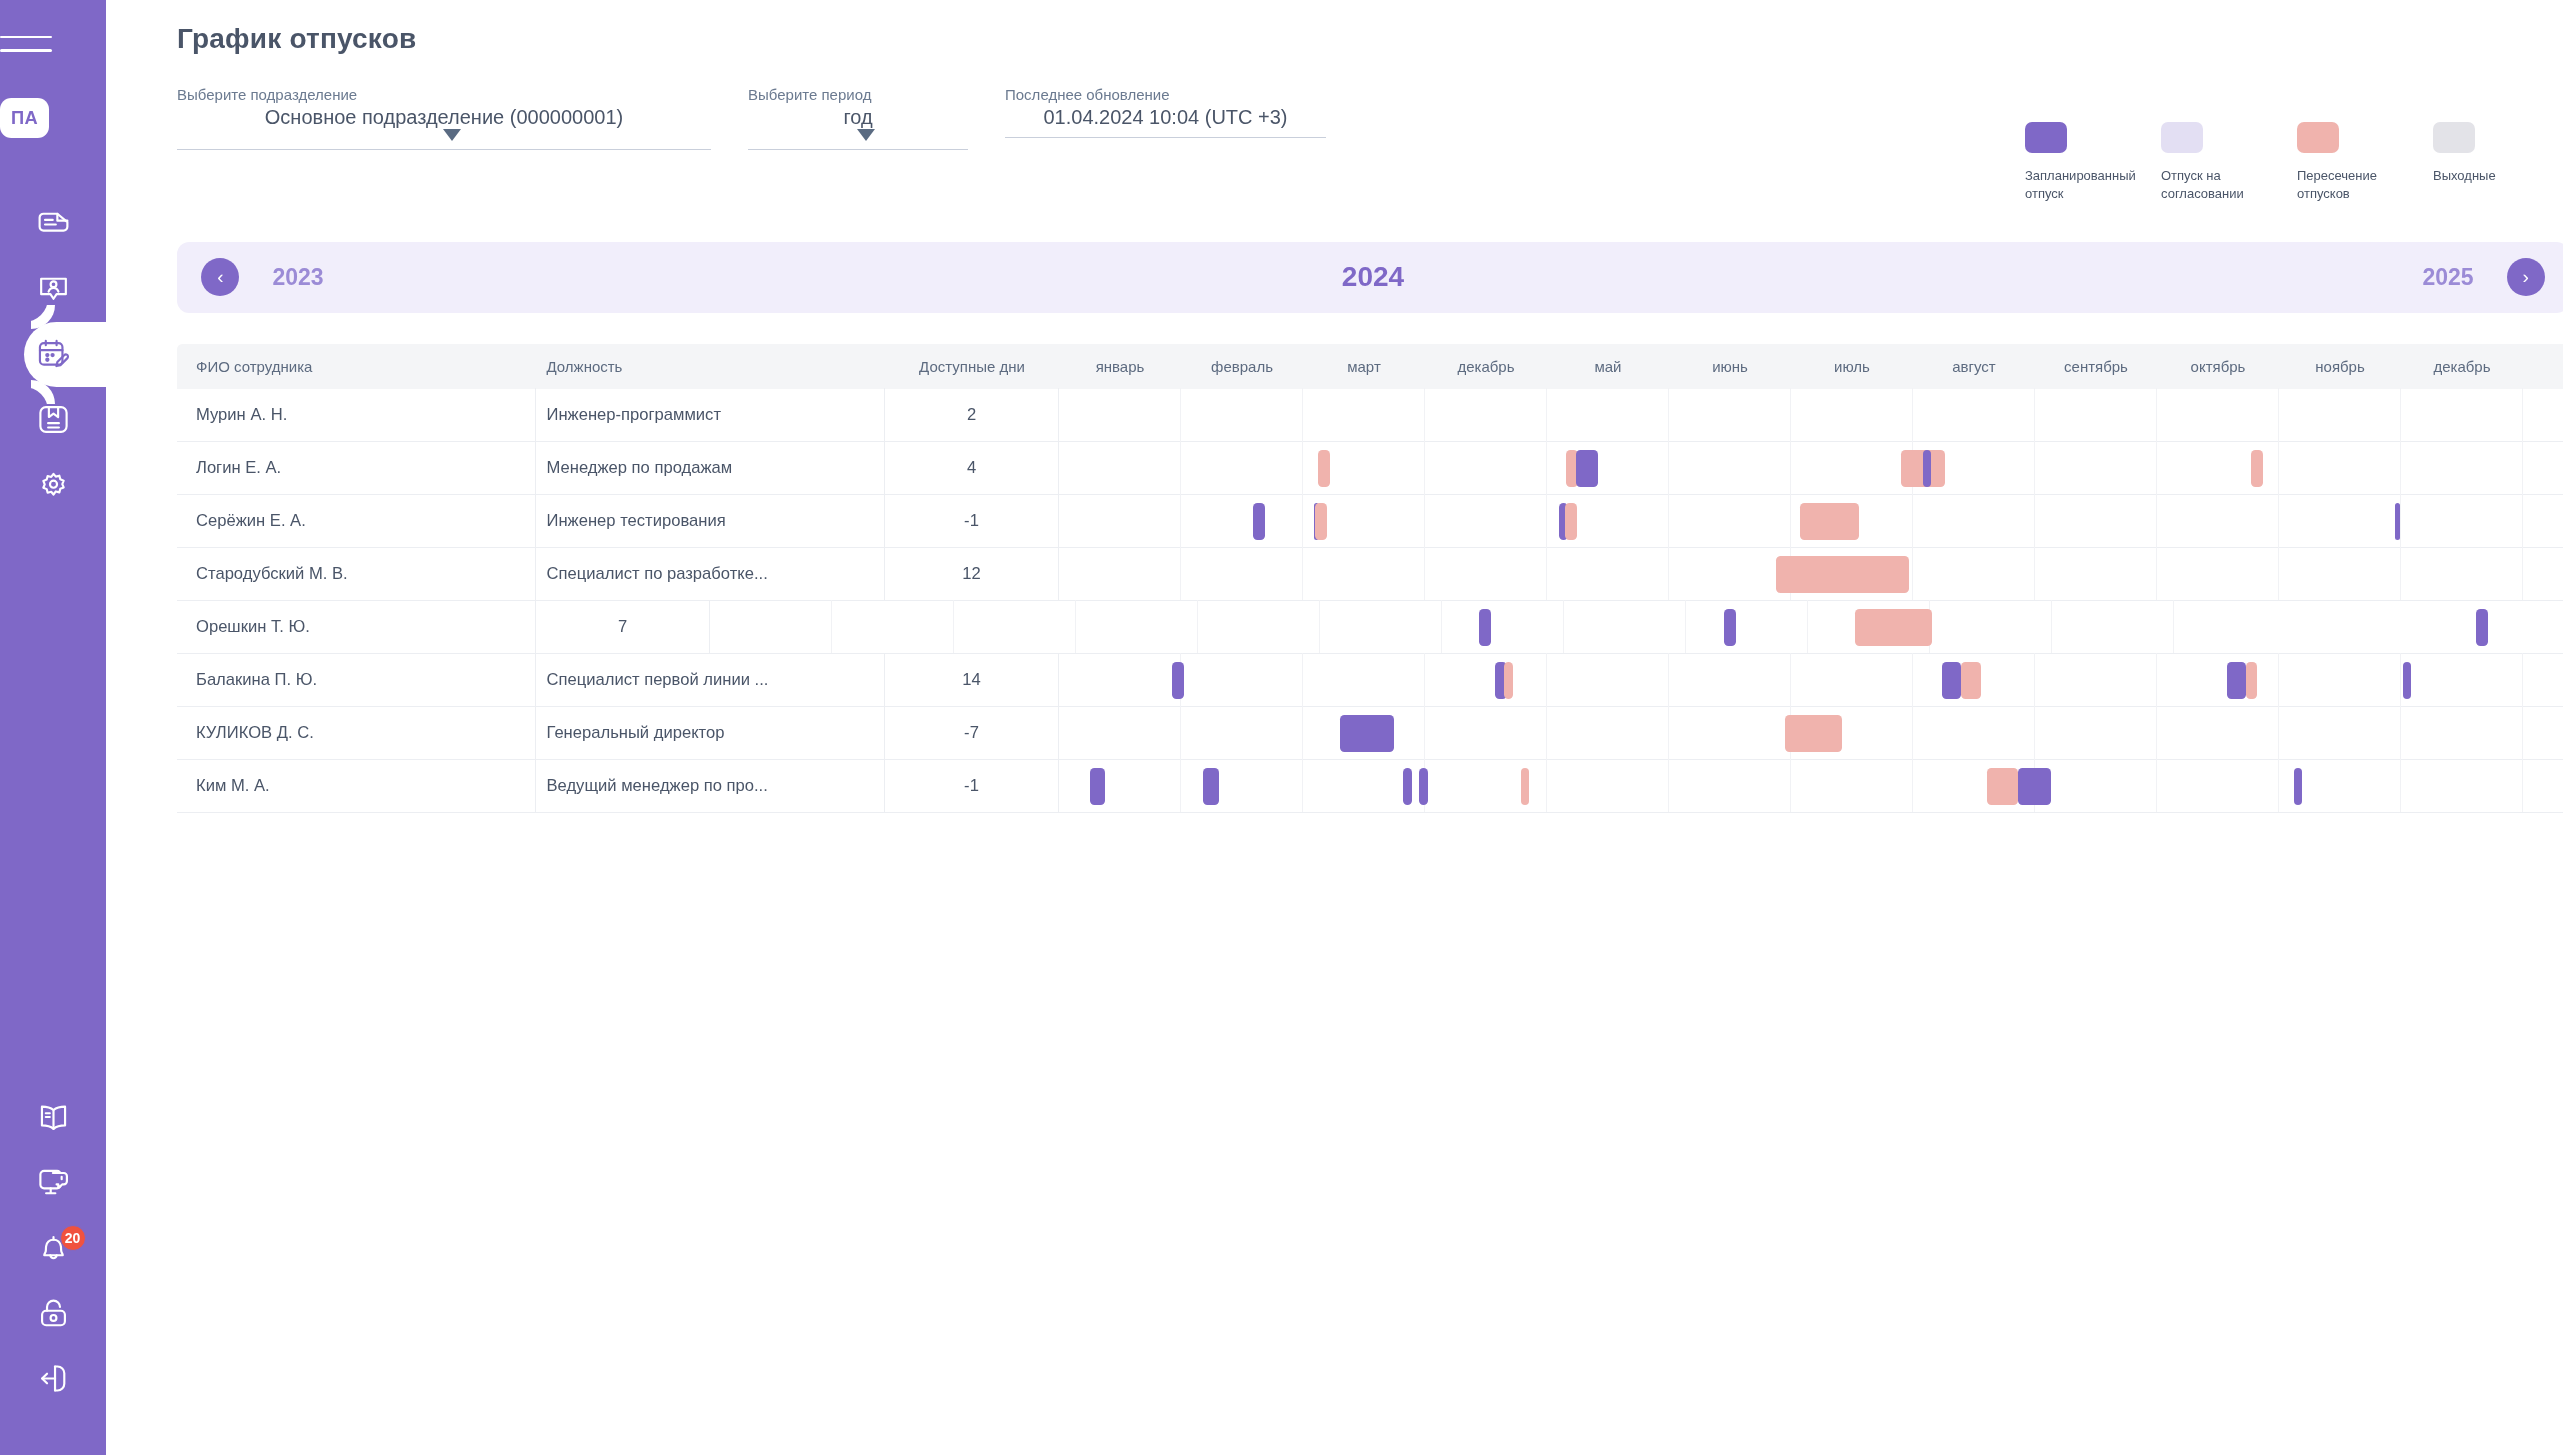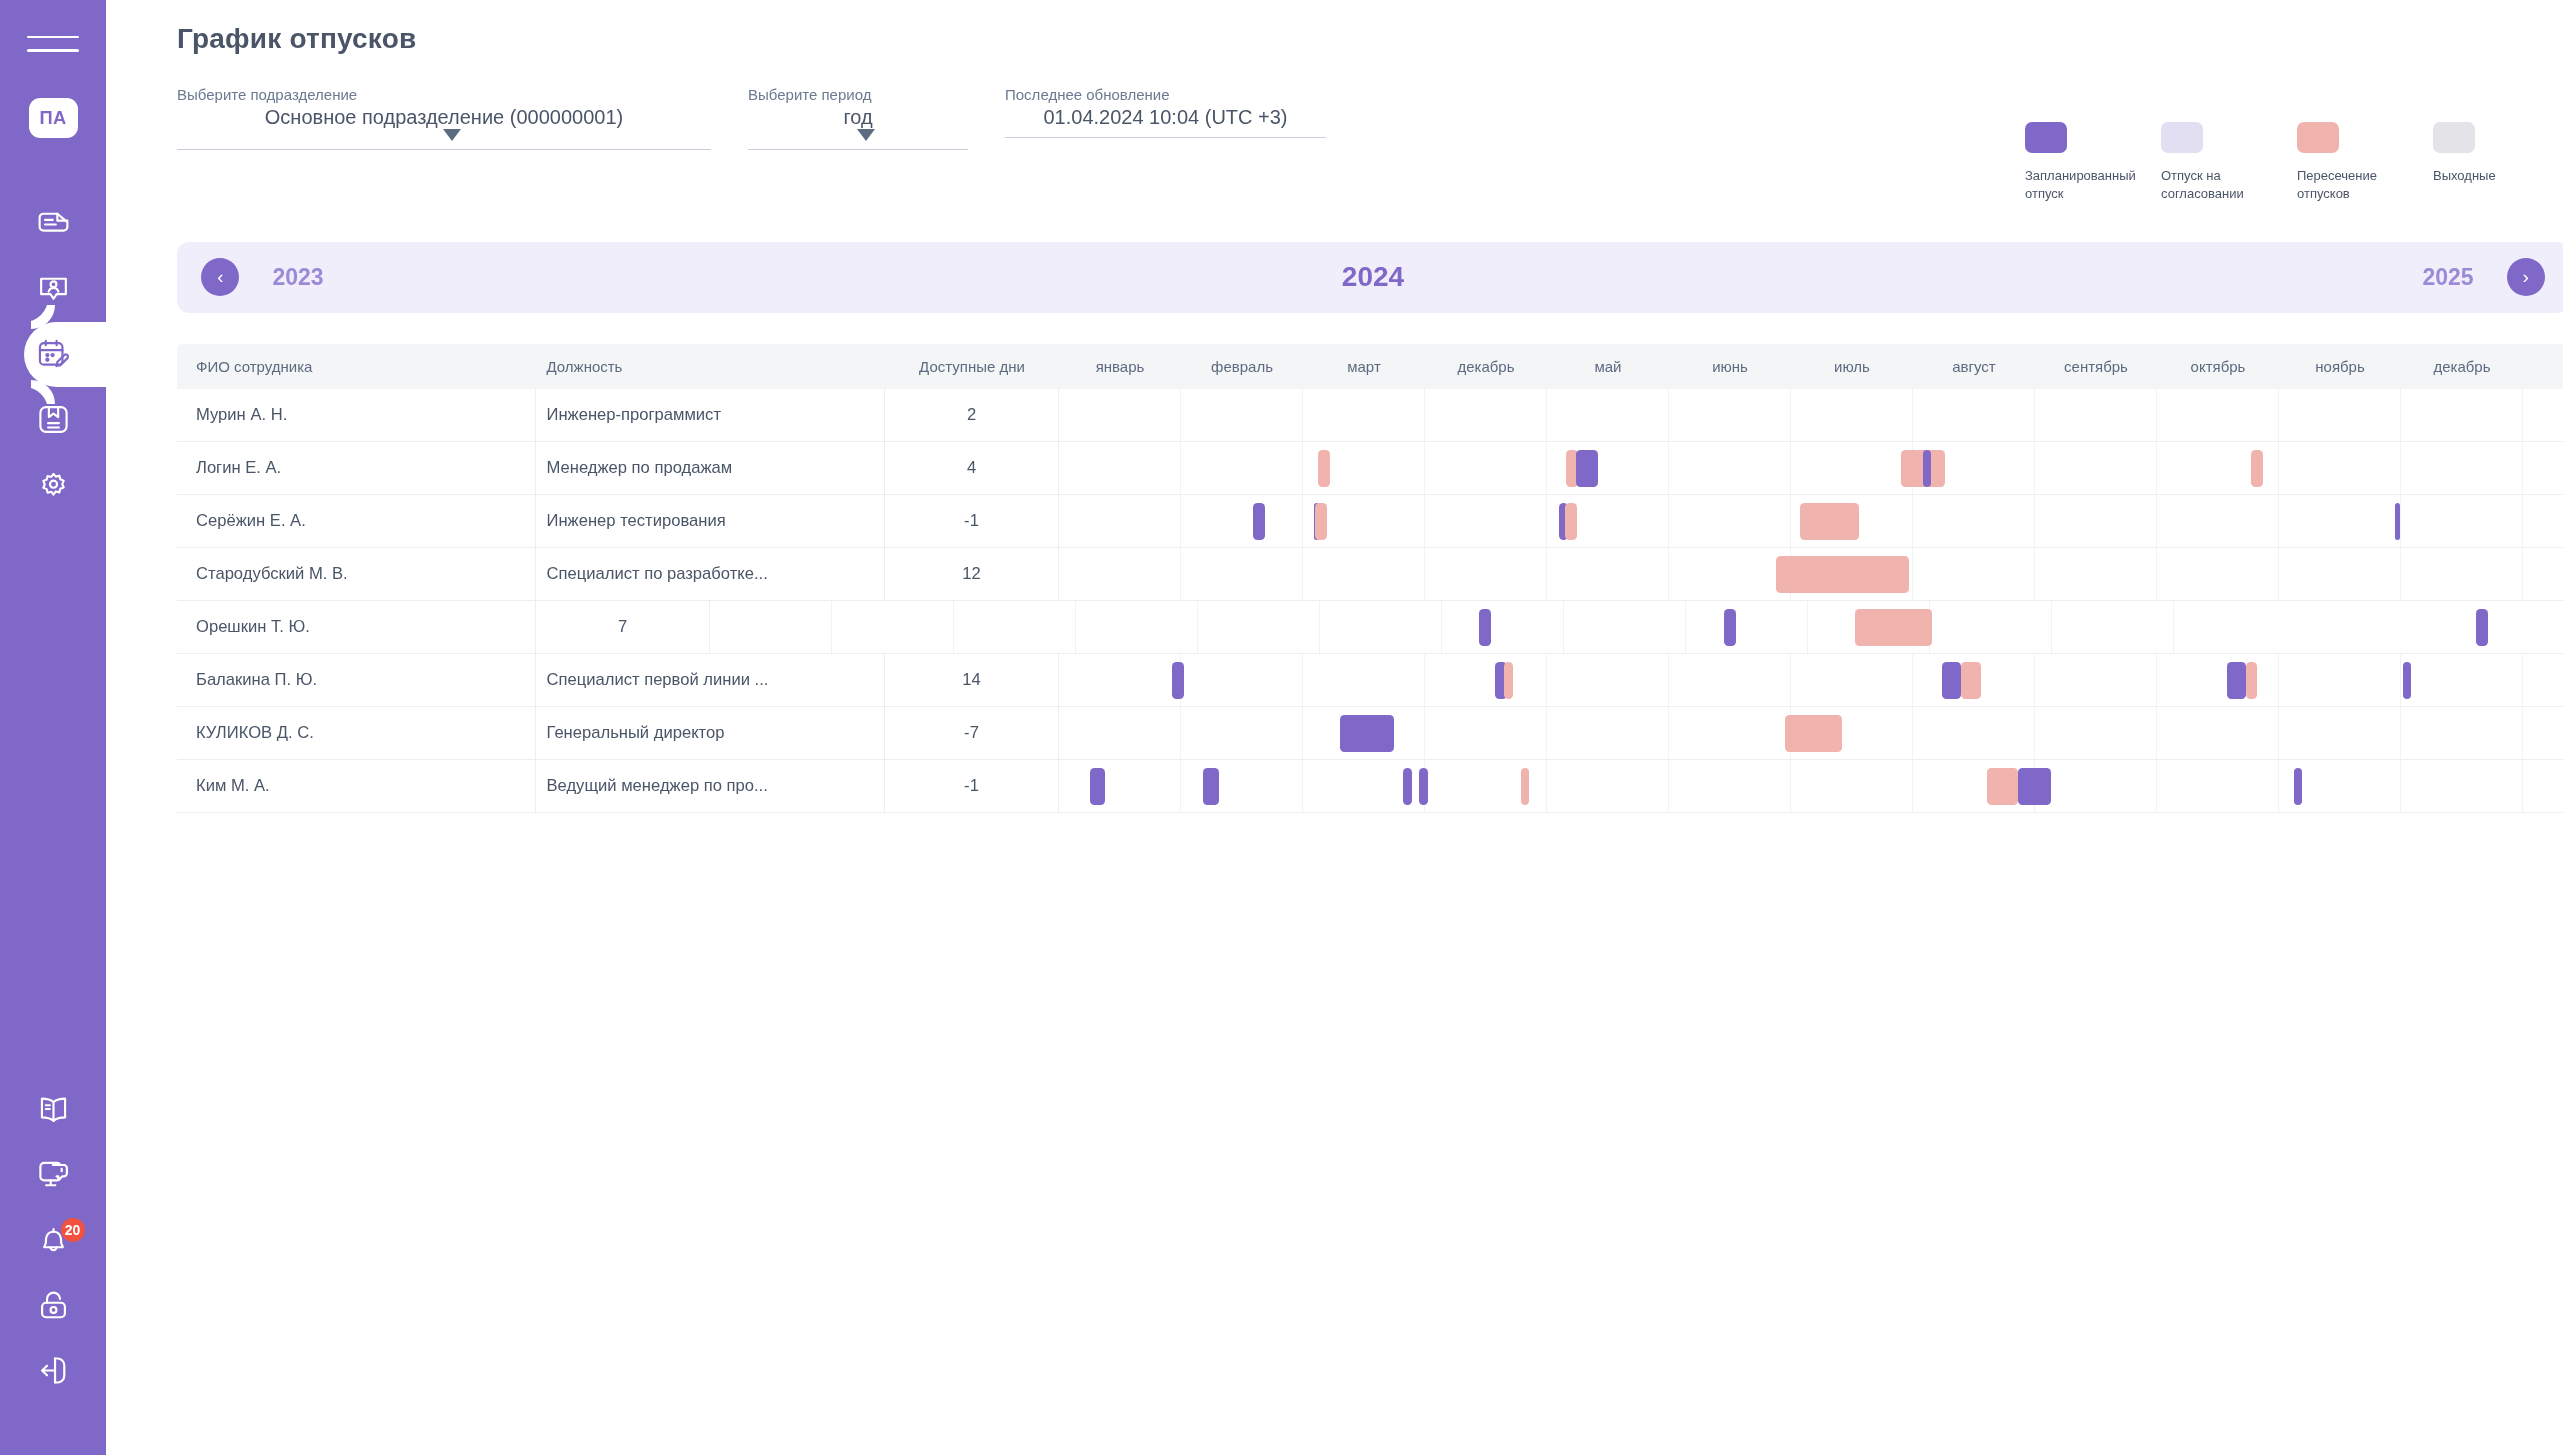--- a/index.html
+++ b/index.html
@@ -13,42 +13,41 @@
 
   
   .sidebar {
     position: relative;
     width: 106px;
     min-width: 106px;
     height: 1455px;
     background: #7f68c7;
     display: flex;
     flex-direction: column;
-    align-items: center;
     flex-shrink: 0;
   }
   .burger { margin-top: 28px; width: 52px; height: 26px; position: relative; cursor: pointer; }
   .burger span { position: absolute; left: 0; width: 52px; height: 2.6px; background: #fff; border-radius: 1.7px; }
   .burger span:nth-child(1) { top: 7.8px; }
   .burger span:nth-child(2) { top: 21px; }
 
   .avatar {
     margin-top: 44px;
     width: 49px; height: 40px;
     background: #fff;
     border-radius: 11.3px;
     color: #7f68c7;
     font-size: 18.3px; font-weight: bold;
     display: flex; align-items: center; justify-content: center;
     letter-spacing: 0.4px;
     cursor: pointer;
   }
 
   .nav-top { margin-top: 54px; width: 106px; display: flex; flex-direction: column; align-items: center; }
-  .nav-bottom { position: absolute; bottom: 52px; width: 106px; display: flex; flex-direction: column; align-items: center; }
+  .nav-bottom { position: absolute; bottom: 44px; width: 106px; display: flex; flex-direction: column; align-items: center; }
 
   .nav-item {
     width: 106px; height: 65px;
     display: flex; align-items: center; justify-content: center;
     position: relative;
     cursor: pointer;
   }
   .nav-item svg { width: 37px; height: 37px; display: block; }
   .nav-item.active { }
   .nav-item.active .pill {

